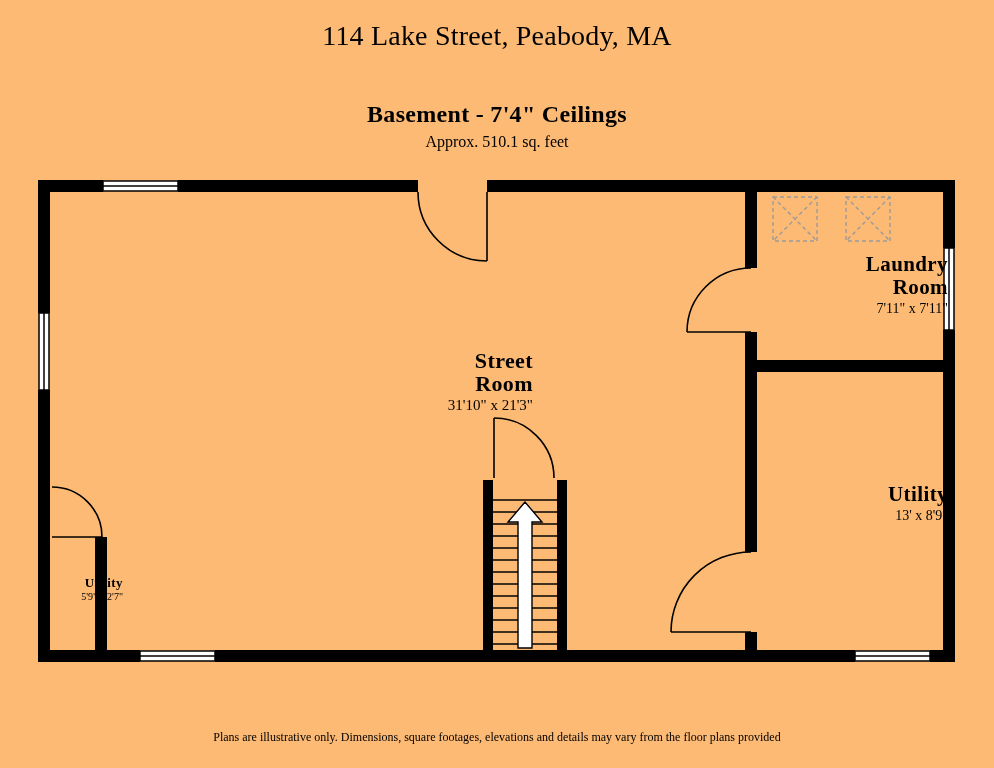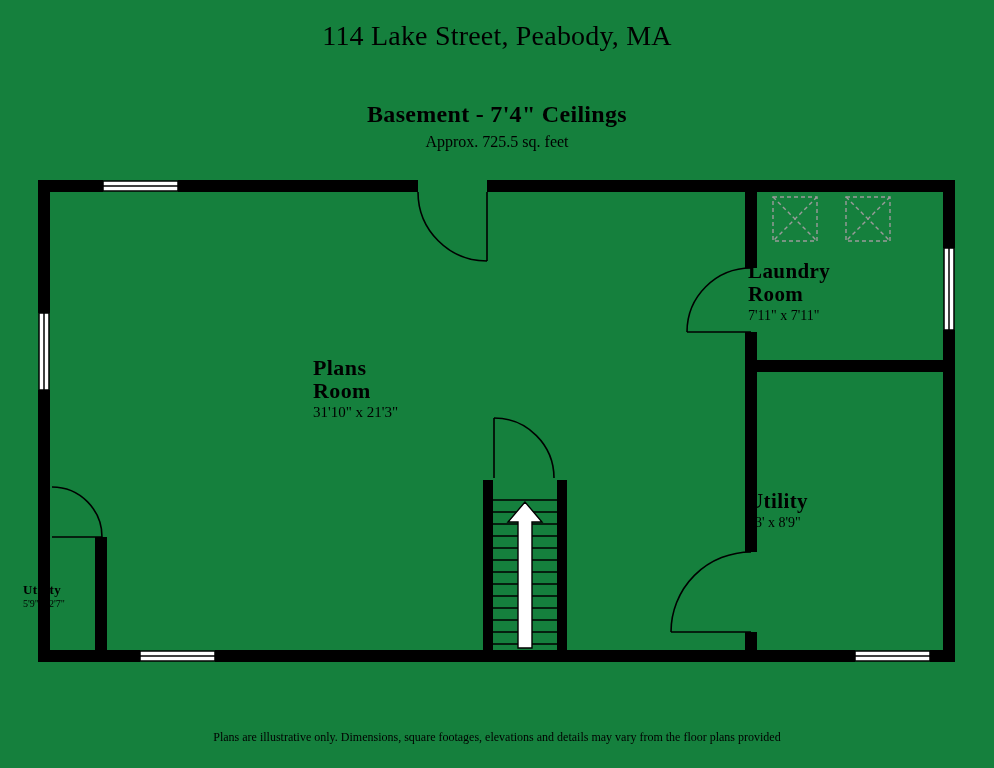--- a/index.html
+++ b/index.html
@@ -4,38 +4,38 @@
 <style>
   * { margin: 0; padding: 0; box-sizing: border-box; }
   html, body { background: #ffffff; }
   body {
     width: 994px; height: 768px;
     font-family: "Liberation Serif", serif;
     color: #000;
     position: relative;
     overflow: hidden;
   }
-  .canvas { position: relative; width: 994px; height: 768px; background: #15803d; }
+  .canvas { position: relative; width: 994px; height: 768px; background: #fdba74; }
 
   .address-title {
     position: absolute; top: 20px; left: 0; width: 100%;
     text-align: center; font-size: 28px; letter-spacing: 0.2px;
   }
   .floor-title {
     position: absolute; top: 101px; left: 0; width: 100%;
     text-align: center; font-size: 24px; font-weight: bold; letter-spacing: 0.3px;
   }
   .floor-area {
     position: absolute; top: 133px; left: 0; width: 100%;
     text-align: center; font-size: 16px;
   }
 
   svg.plan { position: absolute; left: 0; top: 0; }
 
-  .room-label { position: absolute; text-align: left; margin-top: 7px; }
+  .room-label { position: absolute; text-align: right; }
   .room-label .name { font-weight: bold; letter-spacing: 0.4px; }
   .room-label .dims { margin-top: 2px; }
 
   .label-bonus { left: 313px; top: 349px; width: 220px; }
   .label-bonus .name { font-size: 22px; line-height: 23px; }
   .label-bonus .dims { font-size: 15px; }
 
   .label-laundry { left: 748px; top: 253px; width: 200px; }
   .label-laundry .name { font-size: 21px; line-height: 23px; }
   .label-laundry .dims { font-size: 14px; }
@@ -53,21 +53,21 @@
     text-align: center; font-size: 12px;
   }
 </style>
 </head>
 <body>
 
 <div class="canvas">
 
   <div class="address-title">114 Lake Street, Peabody, MA</div>
   <div class="floor-title">Basement - 7'4" Ceilings</div>
-  <div class="floor-area">Approx. 725.5 sq. feet</div>
+  <div class="floor-area">Approx. 510.1 sq. feet</div>
 
   <svg class="plan" width="994" height="768" viewBox="0 0 994 768">
 
     <g fill="#000000">
 
       <rect x="38" y="180" width="65" height="12"></rect>
       <rect x="178" y="180" width="240" height="12"></rect>
       <rect x="487" y="180" width="468" height="12"></rect>
 
       <rect x="38" y="180" width="12" height="133"></rect>
@@ -170,21 +170,21 @@
       </g>
       <g>
         <rect x="846" y="197" width="44" height="44"></rect>
         <line x1="846" y1="197" x2="890" y2="241"></line>
         <line x1="890" y1="197" x2="846" y2="241"></line>
       </g>
     </g>
   </svg>
 
   <div class="room-label label-bonus">
-    <div class="name">Plans</div>
+    <div class="name">Street</div>
     <div class="name">Room</div>
     <div class="dims">31'10" x 21'3"</div>
   </div>
 
   <div class="room-label label-laundry">
     <div class="name">Laundry</div>
     <div class="name">Room</div>
     <div class="dims">7'11" x 7'11"</div>
   </div>
 

